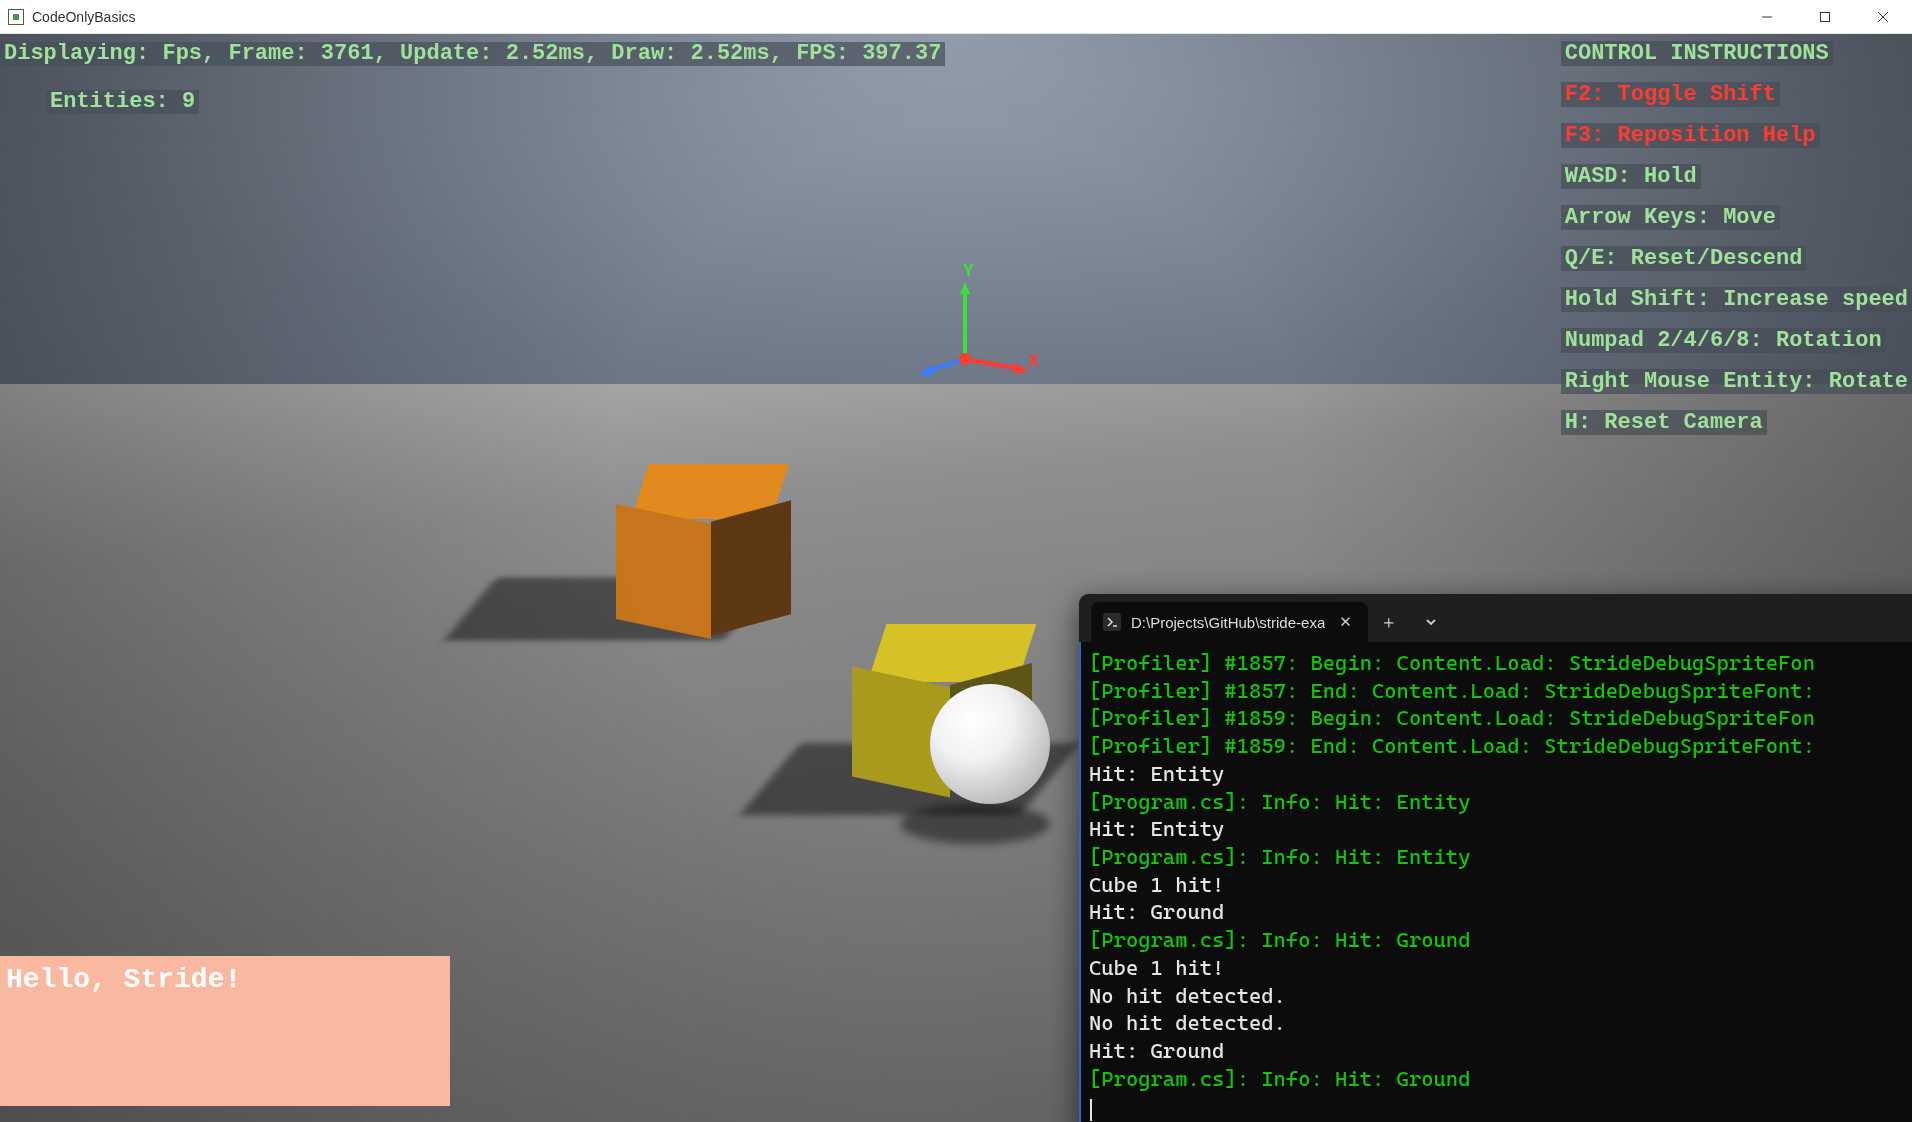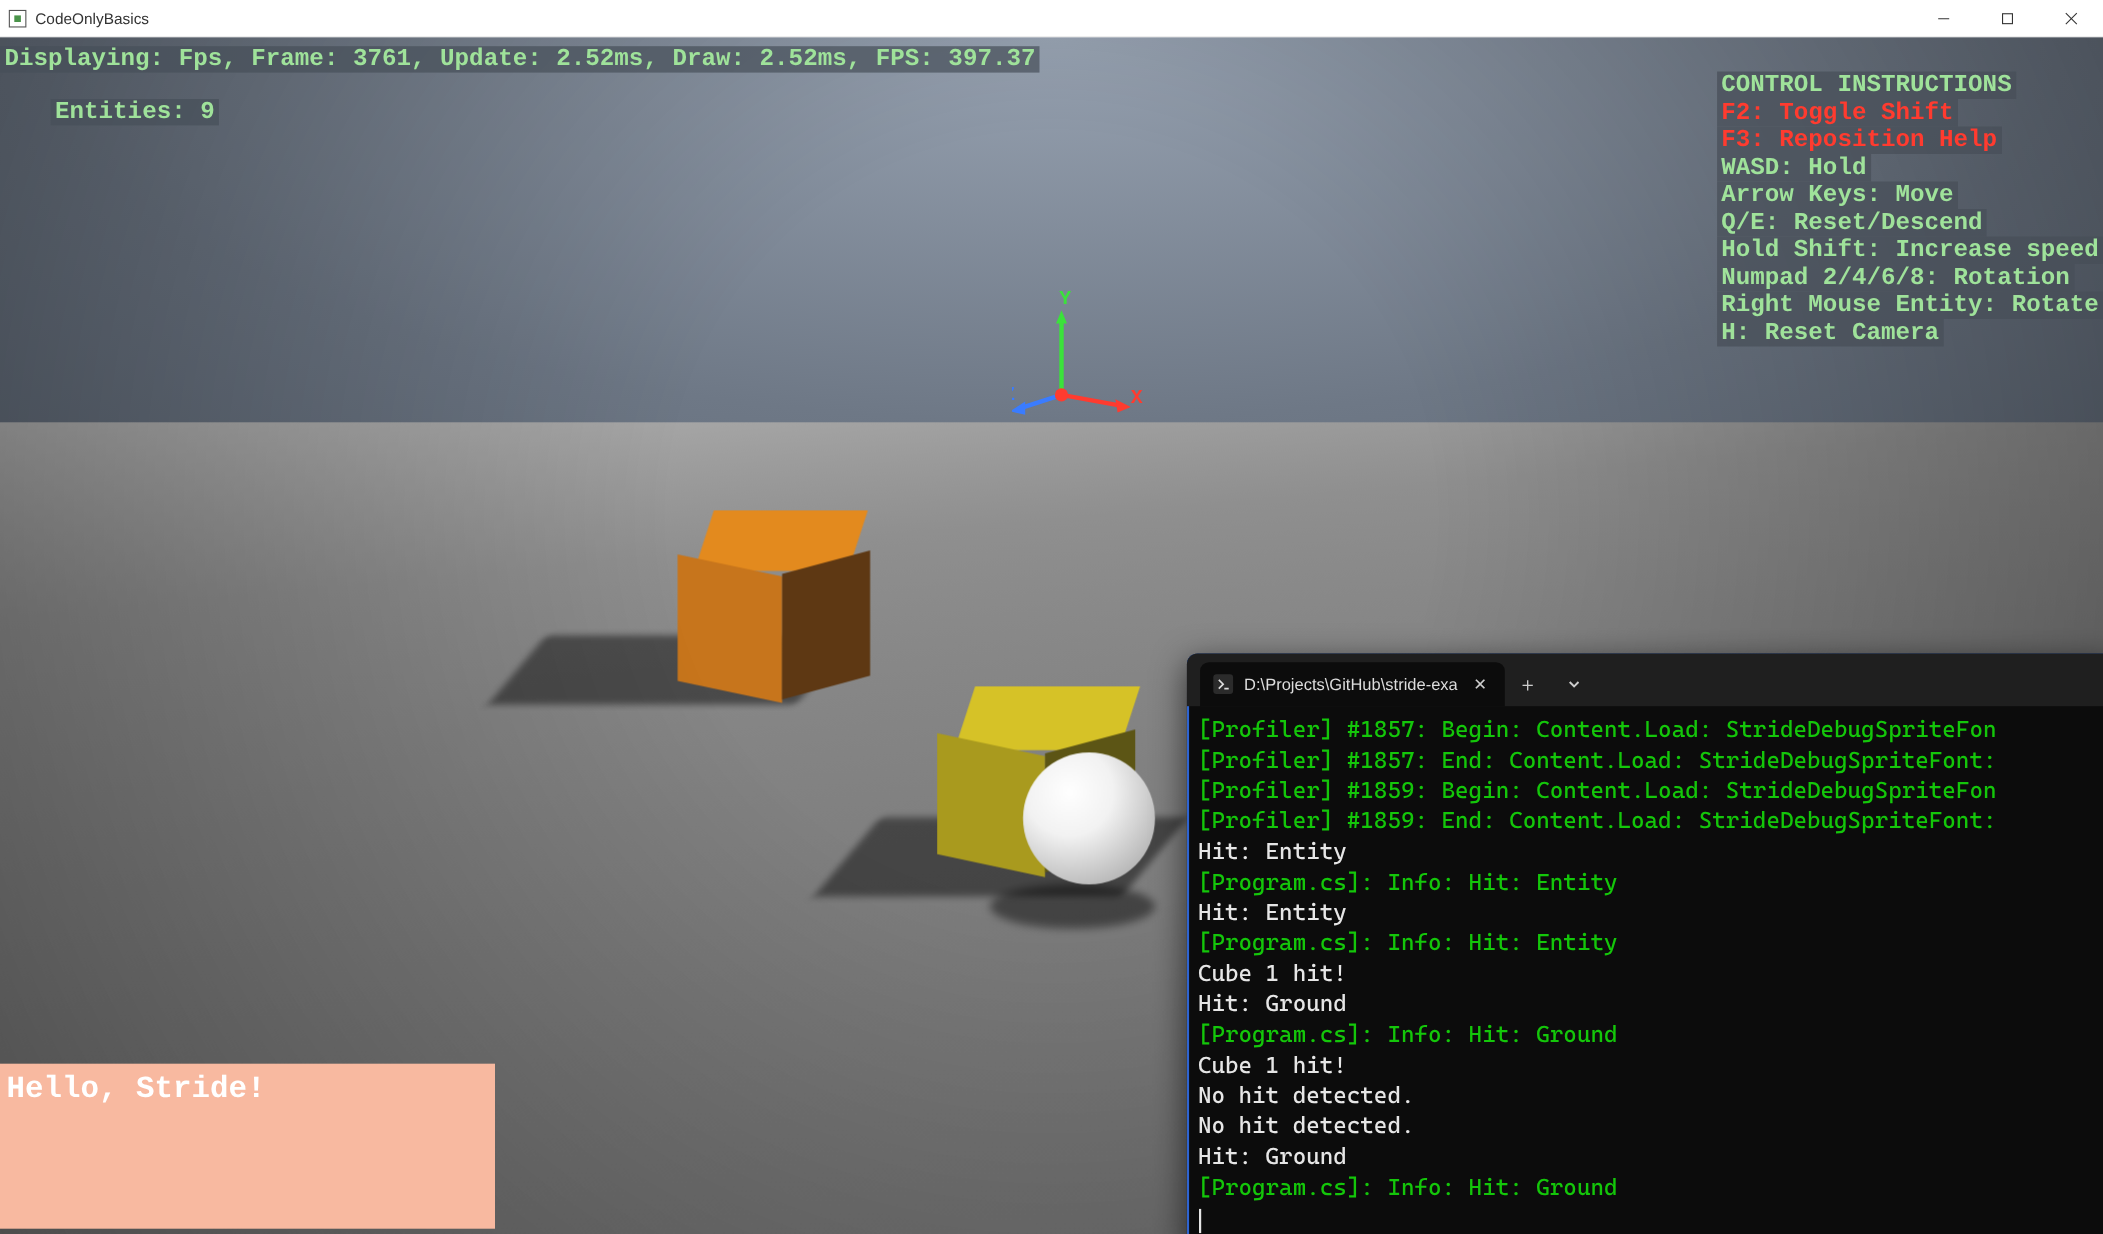--- a/index.html
+++ b/index.html
@@ -73,36 +73,35 @@
     font-size:22px;
     background:rgba(70,78,88,0.7);
     padding:0 4px;
     line-height:1.1;
     white-space:pre;
   }
   .stats-line { left:0; top:8px; }
   .entities-line { left:46px; top:56px; }
   .controls-panel {
     position:absolute; right:0; top:7px;
-    display:flex; flex-direction:column; gap:0;
+    display:flex; flex-direction:column; gap:16px;
     align-items:flex-start;
-    margin-top:24px;
   }
   .ctrl-line {
     font-family:'Courier New', monospace;
     font-weight:bold;
     font-size:22px;
     background:rgba(70,78,88,0.72);
     padding:0 4px;
     color:#9fe29a;
     white-space:pre;
   }
   .ctrl-red { color:#ff3b2f; }
   .hello-box {
-    position:absolute; left:0; bottom:5px;
+    position:absolute; left:0; bottom:16px;
     width:450px; height:150px;
     background:#f8b9a0;
     padding:8px 6px;
   }
   .hello-text {
     font-family:'Courier New', monospace;
     font-weight:bold;
     font-size:28px;
     color:#ffffff;
   }

